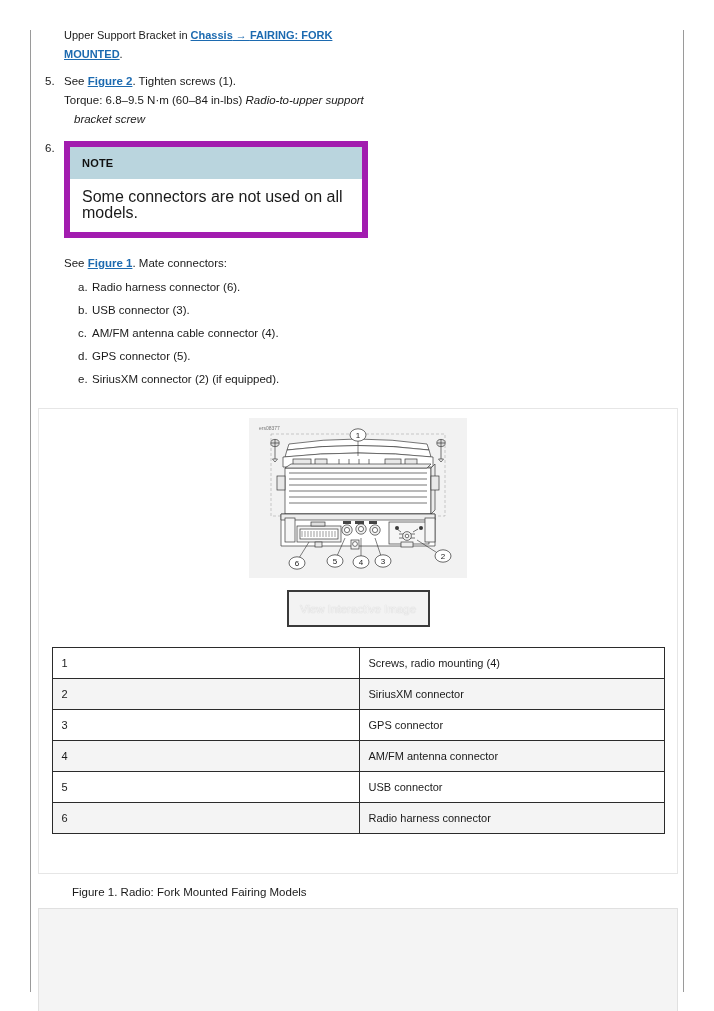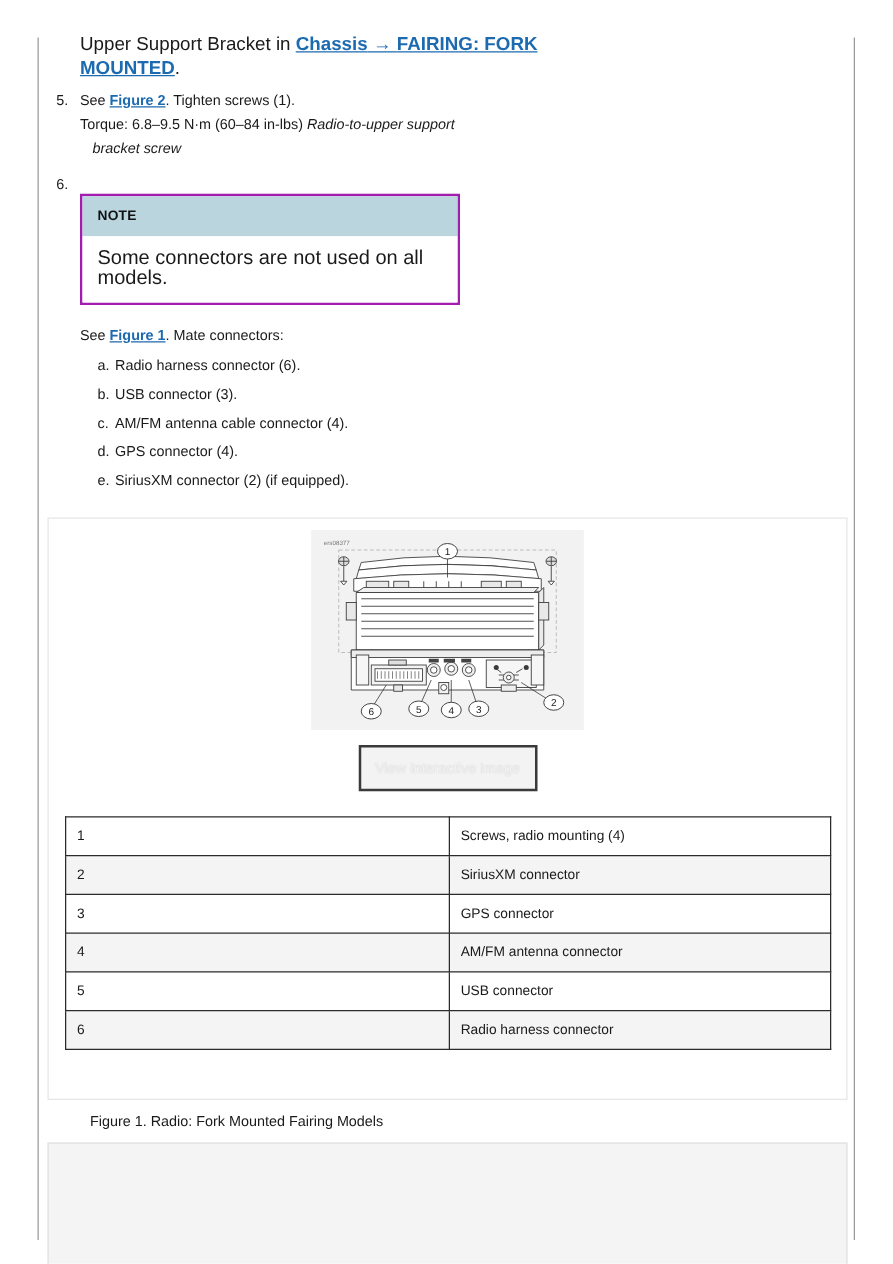--- a/index.html
+++ b/index.html
@@ -38,21 +38,21 @@
   }
 
   
   .para {
     font-size: 11.5px;
     line-height: 19px;
     color: #1a1a1a;
   }
   .cont-line {
     padding-left: 26px;
-    font-size: 15px;
+    font-size: 11px;
     line-height: 19px;
   }
 
   a.link, .link {
     color: #1c6ab0;
     text-decoration: underline;
     cursor: pointer;
   }
   .link-bold { font-weight: bold; }
 
@@ -78,22 +78,22 @@
     display: block;
   }
   .indent1 { padding-left: 10px; }
 
   em.i { }
   b.bold { font-weight: normal; }
 
   
   .note-box {
     width: 304px;
-    margin-top: 16px;
-    border: 2px solid #a21caf;
+    margin-top: 2px;
+    border: 6px solid #a21caf;
     background: #ffffff;
   }
   .note-head {
     background: #bad5de;
     padding: 7px 12px 6px 12px;
     font-size: 11px;
     font-weight: bold;
     letter-spacing: 0.2px;
     color: #111;
   }
@@ -263,21 +263,21 @@
           <div class="alpha-item">
             <span class="alpha-mark">b.</span>
             <span class="alpha-text">USB connector (3).</span>
           </div>
           <div class="alpha-item">
             <span class="alpha-mark">c.</span>
             <span class="alpha-text">AM/FM antenna cable connector (4).</span>
           </div>
           <div class="alpha-item">
             <span class="alpha-mark">d.</span>
-            <span class="alpha-text">GPS connector (4).</span>
+            <span class="alpha-text">GPS connector (5).</span>
           </div>
           <div class="alpha-item">
             <span class="alpha-mark">e.</span>
             <span class="alpha-text">SiriusXM connector (2) (if equipped).</span>
           </div>
         </div>
 
       </div>
     </div>
 

